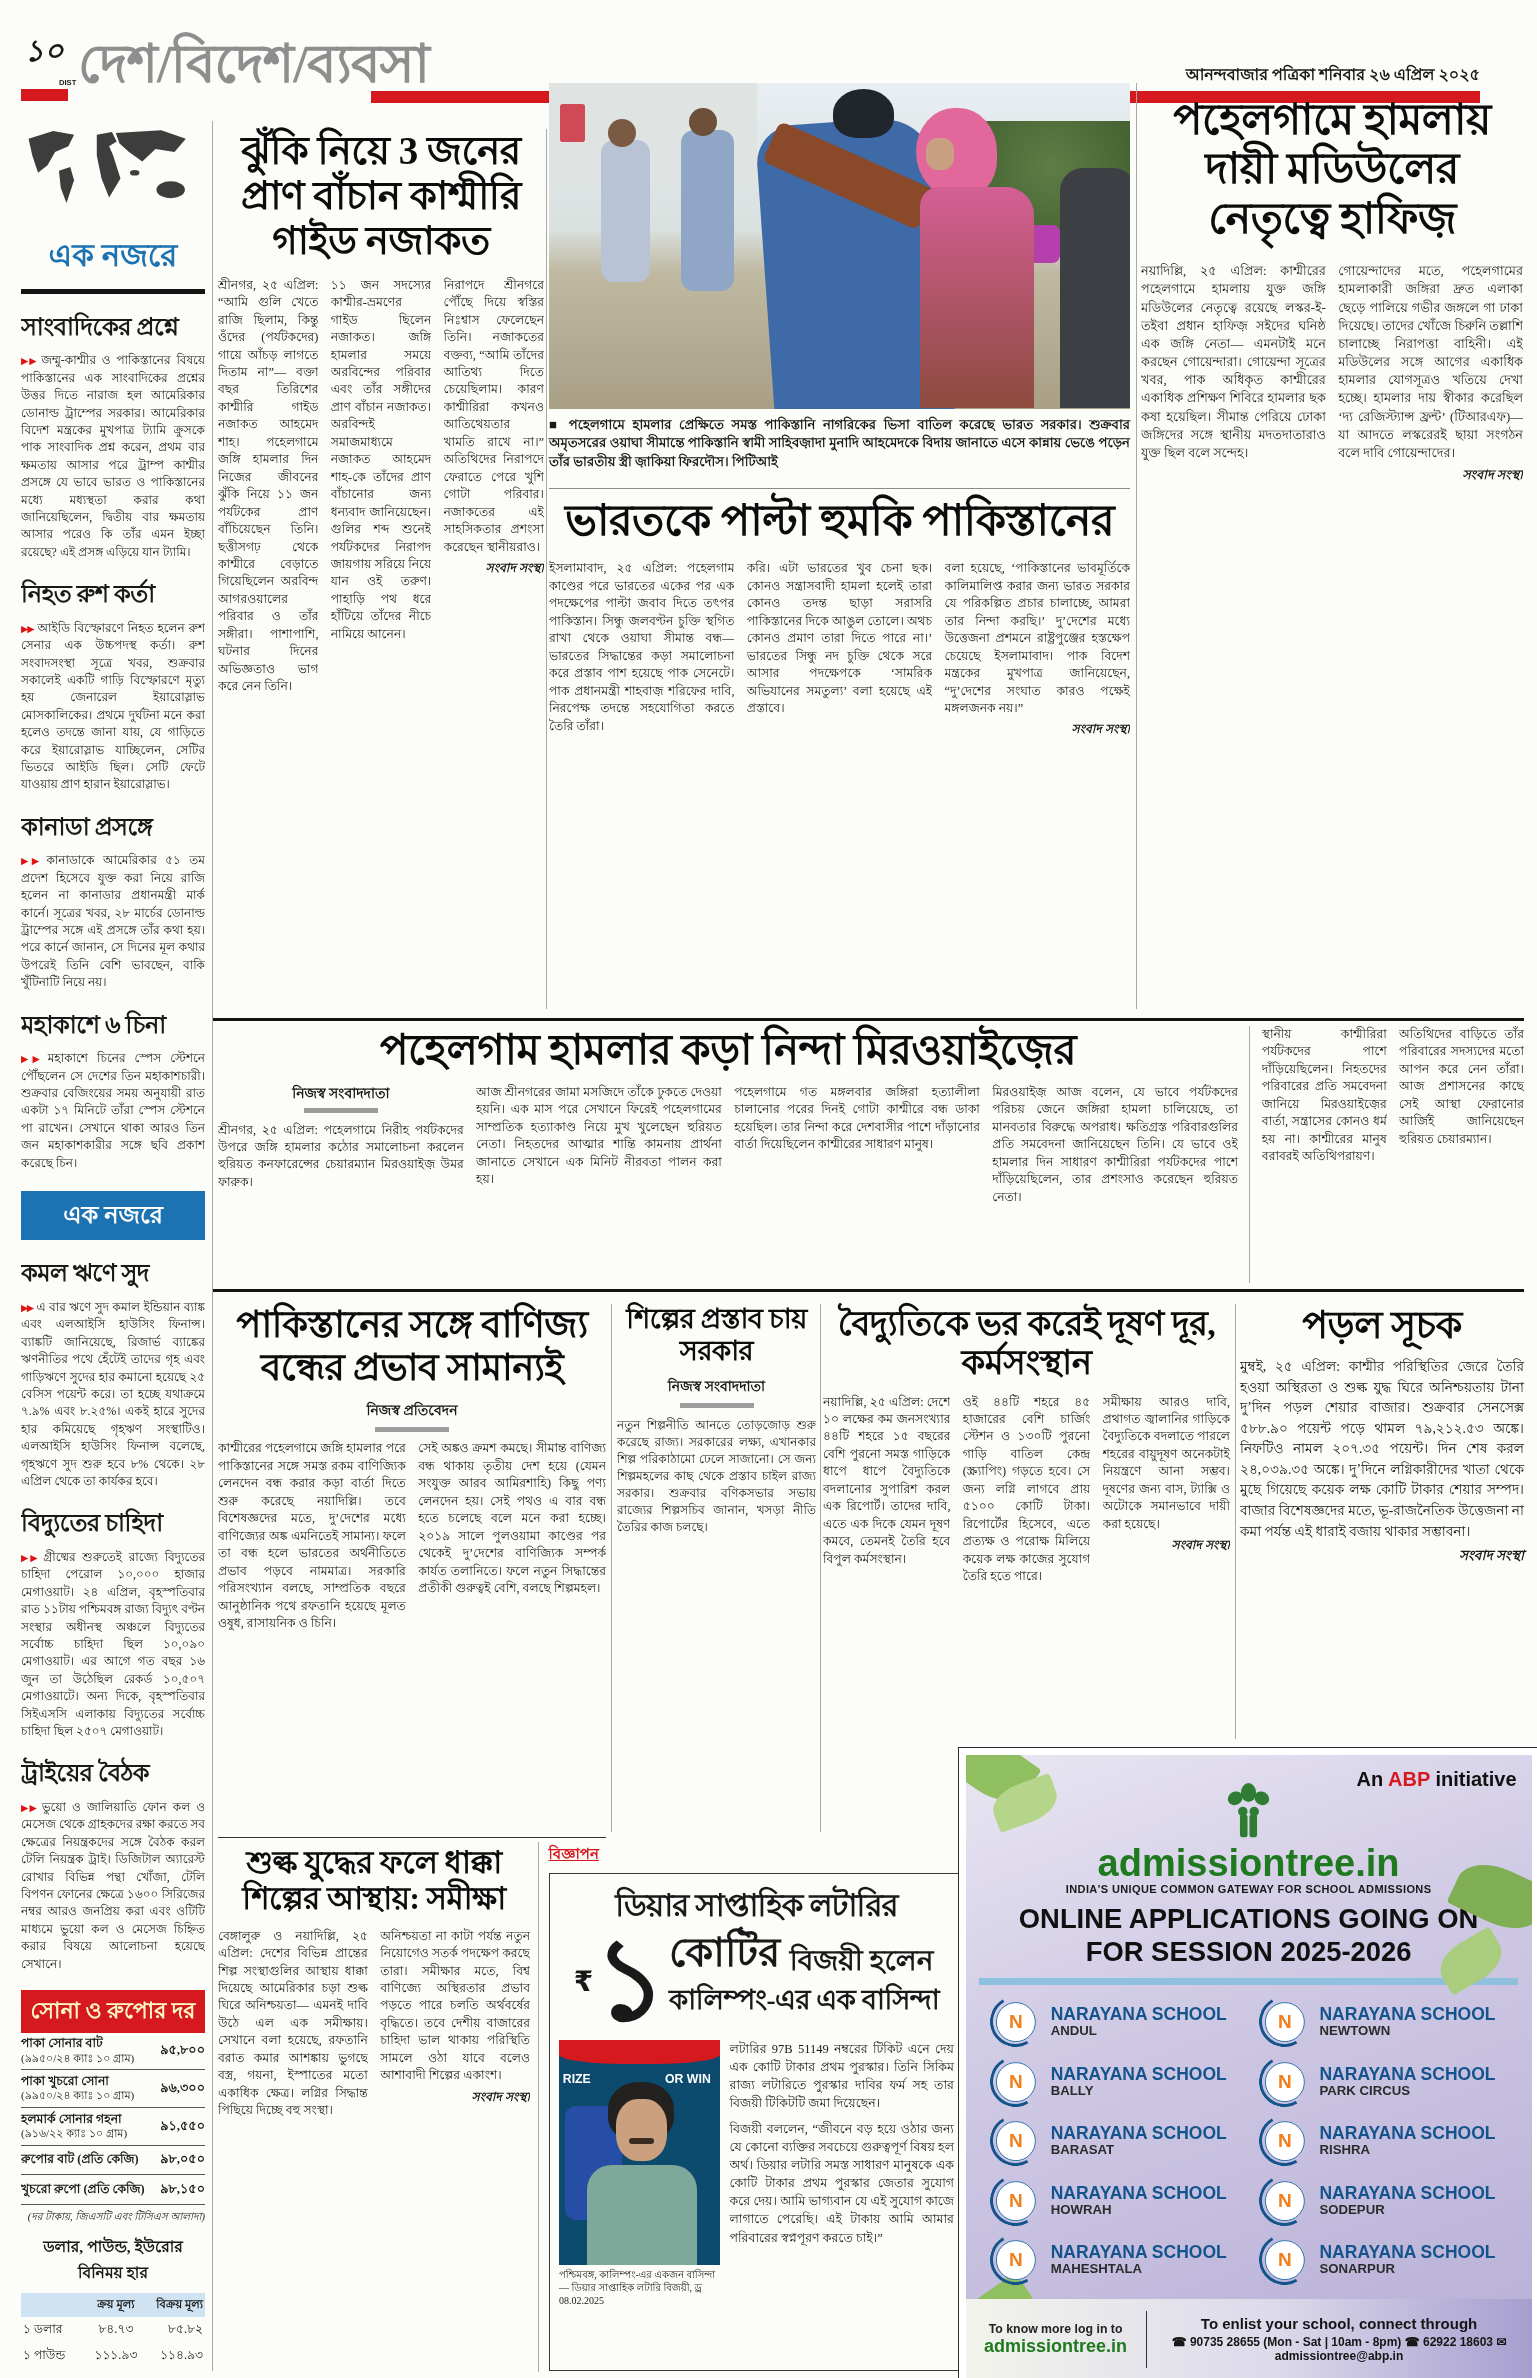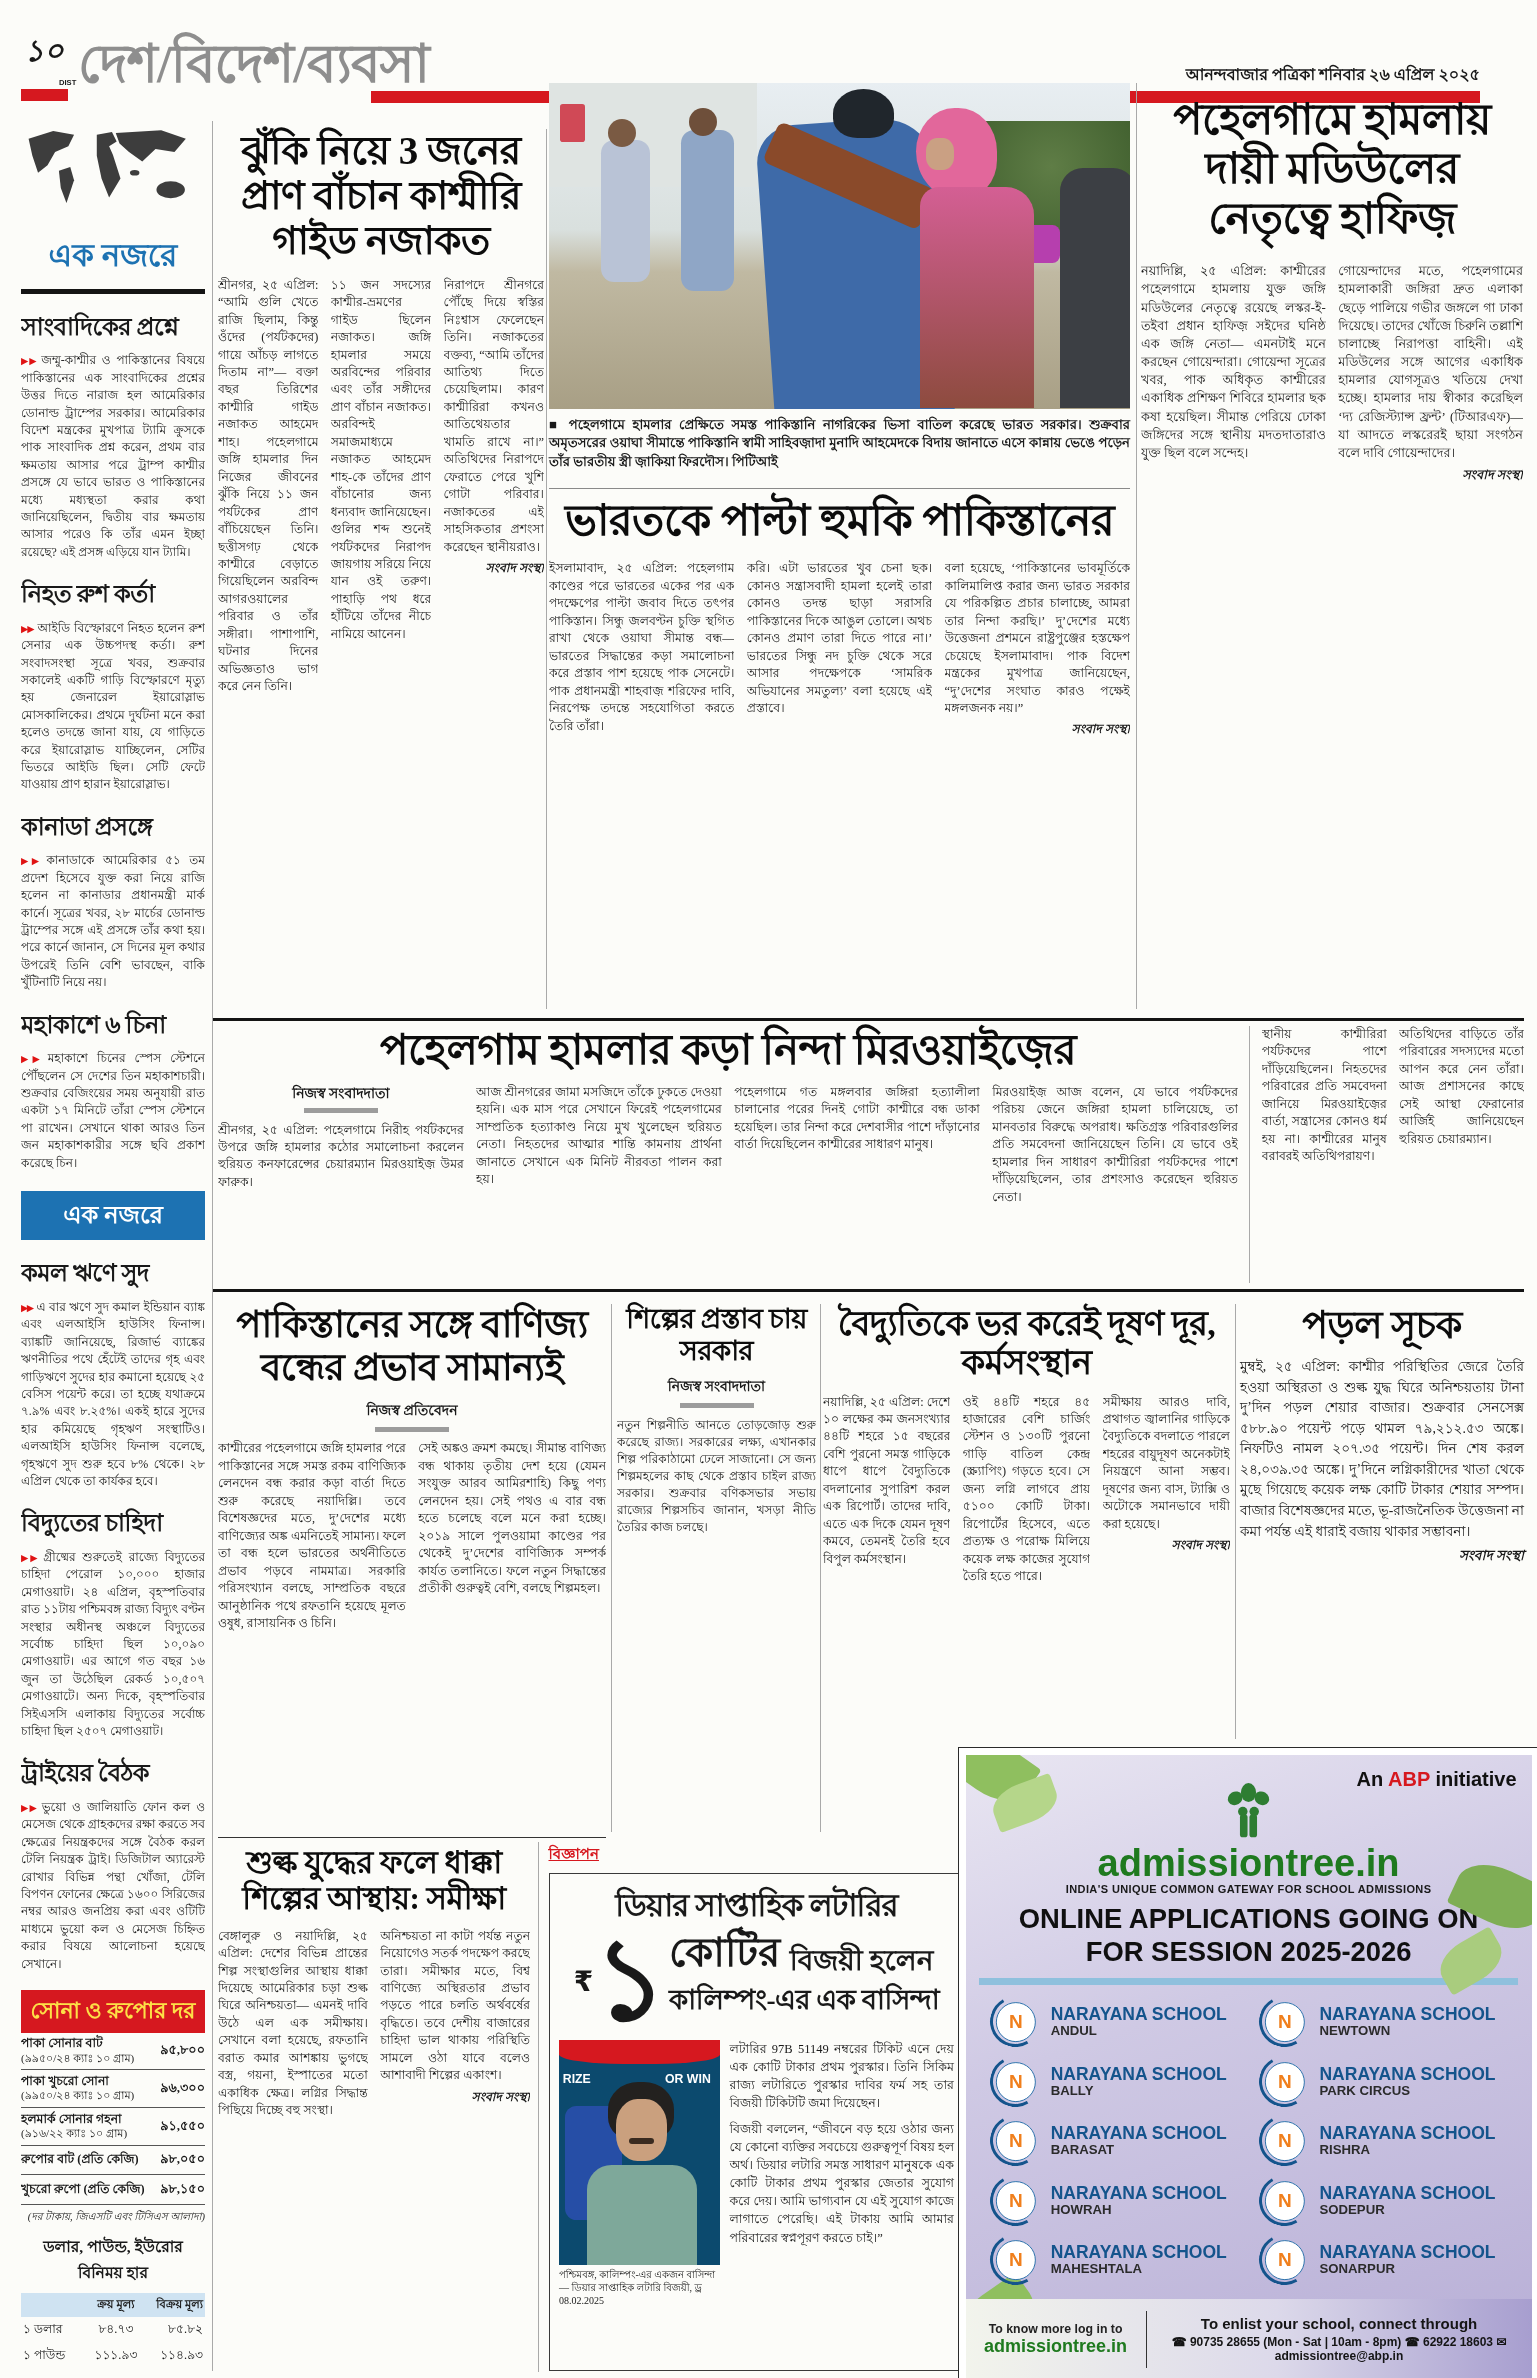--- a/index.html
+++ b/index.html
@@ -18,21 +18,21 @@
   .byline-rule{width:74px;height:4.7px;background:#9c9c9c;margin:4.7px auto 8.5px;}
   
   #rail{left:21px;top:121px;width:184px;height:2250px;overflow:hidden;}
   .rail-label{color:#1d72b2;font-size:31px;font-weight:700;text-align:center;margin:11.4px 0 5.7px;}
   .rail-rule{height:4.7px;background:#141414;margin-bottom:3.8px;}
   .rail-bar{background:#1d72b2;color:#fff;font-size:24px;font-weight:700;text-align:center;padding:4.7px 0;margin-top:19px;}
   .brief-title{font-size:24px;font-weight:700;margin:14px 0 4.7px;letter-spacing:-0.5px;}
   .brief-body{font-size:12px;line-height:1.45;text-align:justify;margin:0;}
   .bullet{color:#e01313;font-size:9.5px;letter-spacing:-1.9px;margin-right:3.8px;}
   
-  .tbl-head{background:#d6181f;color:#fde047;font-size:22px;font-weight:700;text-align:center;padding:2.8px 0;margin-top:17px;}
+  .tbl-head{background:#d6181f;color:#fef9c3;font-size:22px;font-weight:700;text-align:center;padding:2.8px 0;margin-top:17px;}
   .grow{display:flex;align-items:center;border-bottom:0.9px solid #555;padding:3.8px 0;}
   .gname{flex:1;font-size:12.3px;font-weight:700;line-height:1.25;}
   .gsub{font-size:11px;font-weight:400;}
   .gval{font-size:12.8px;font-weight:700;margin-left:5.7px;}
   .note{font-size:10.4px;font-style:italic;text-align:right;margin:3.8px 0 1.9px;}
   .fx-title{font-size:15.6px;font-weight:700;text-align:center;margin:9.5px 0 5.7px;}
   .fxh{display:flex;background:#cfe3f2;font-size:11.4px;font-weight:700;padding:2.8px 1.9px;}
   .fxr{display:flex;font-size:12.3px;padding:2.8px 1.9px;}
   .fxc1{flex:1.1;} .fxc2{flex:1;text-align:center;} .fxc3{flex:1;text-align:right;}
   

